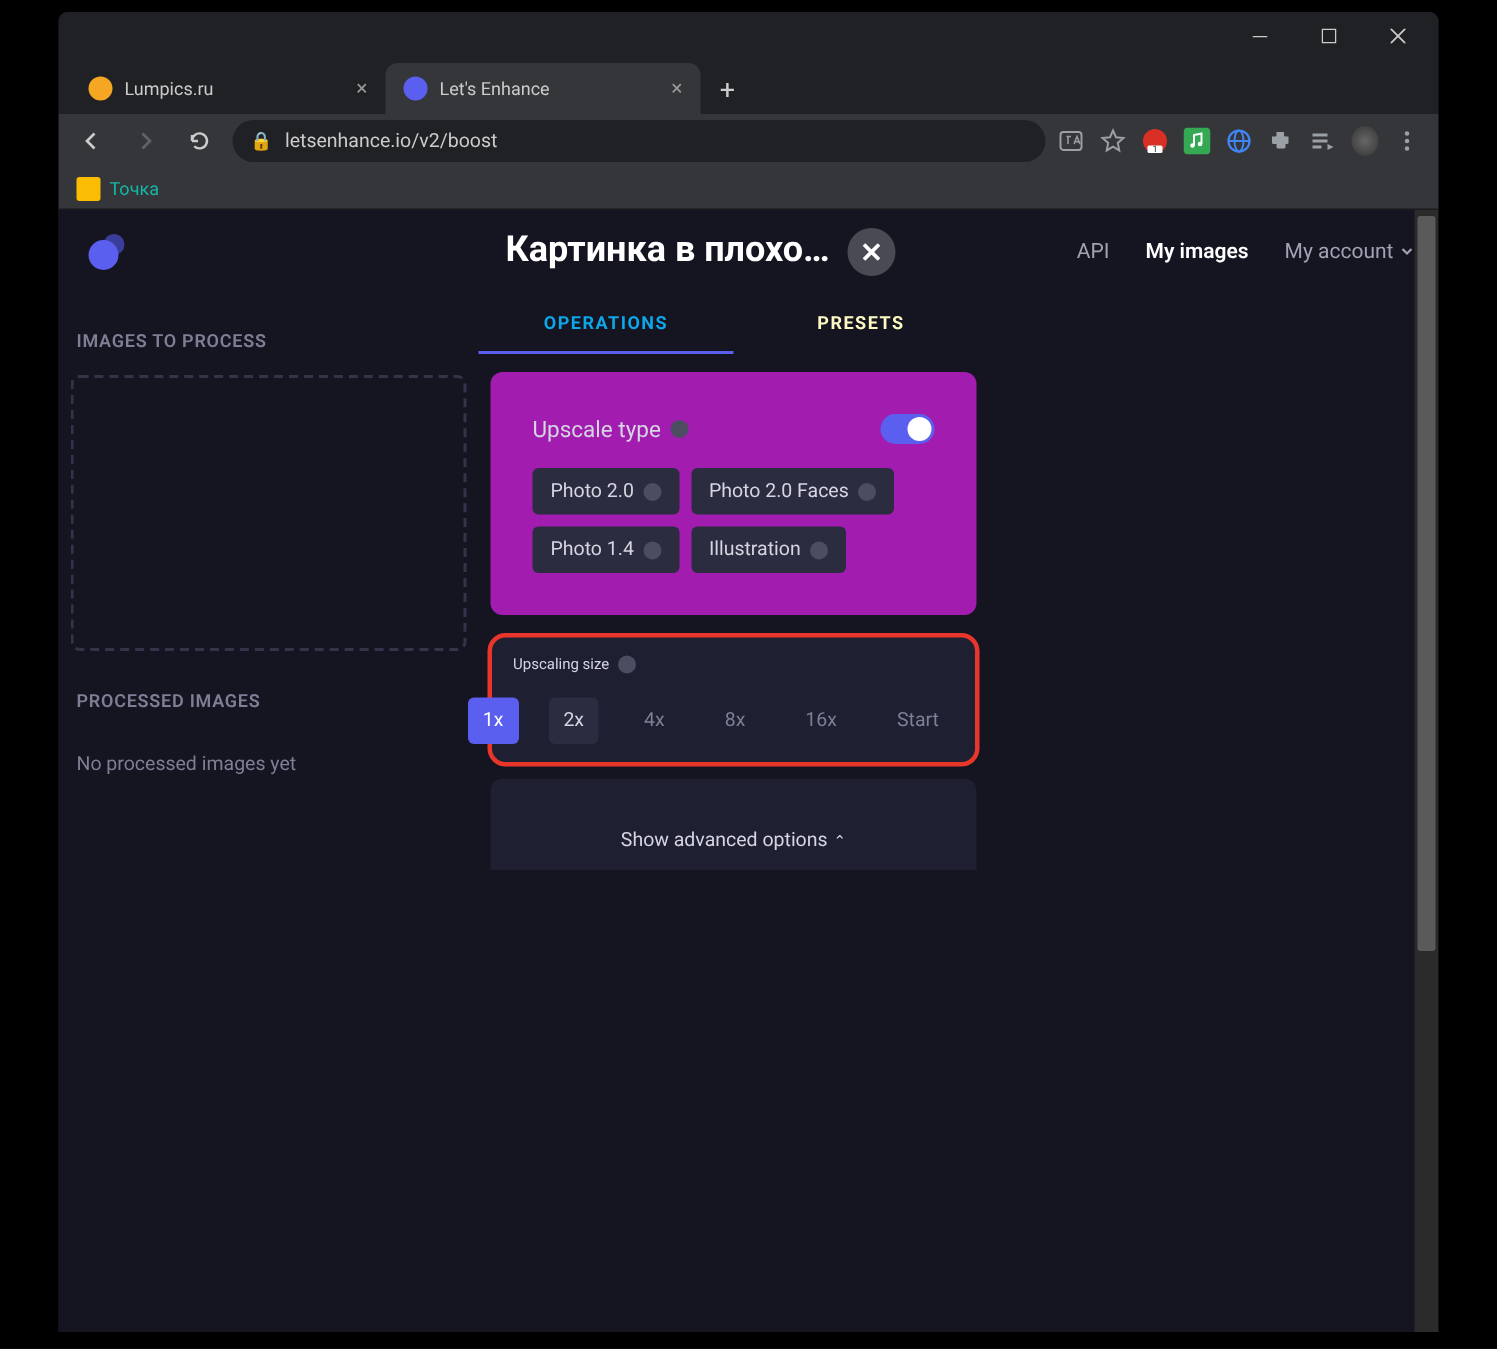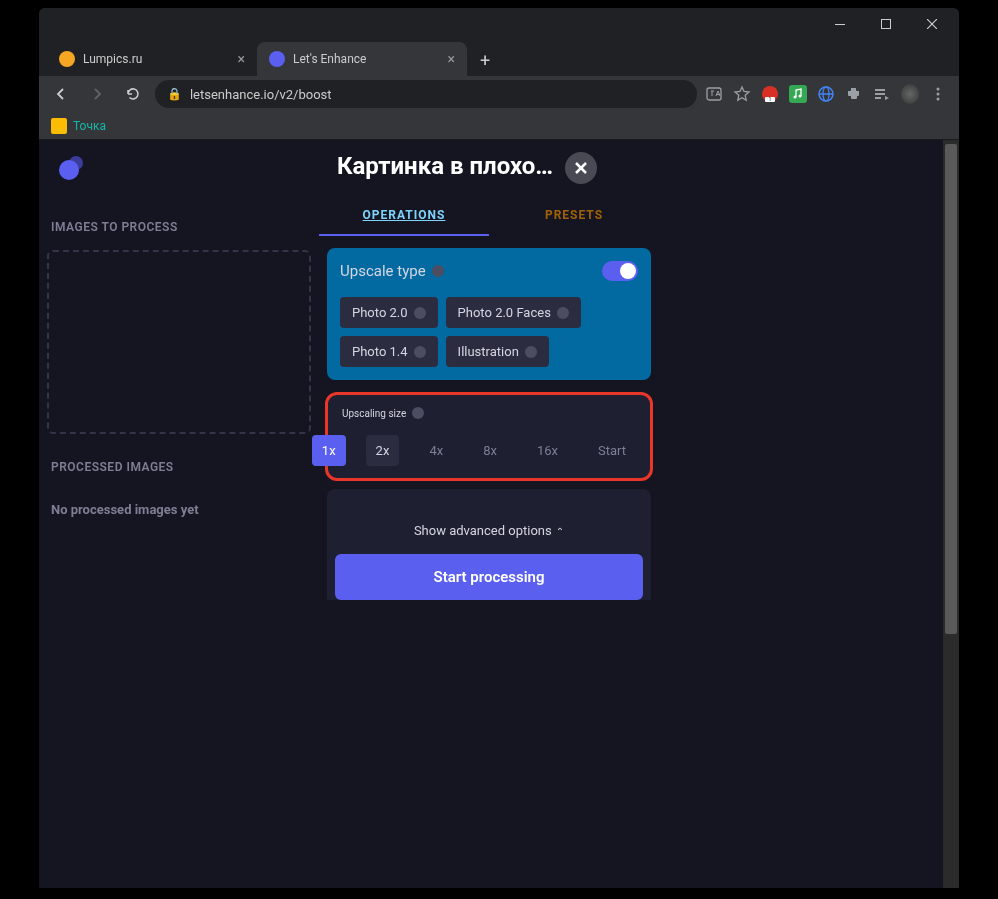--- a/index.html
+++ b/index.html
@@ -33,26 +33,26 @@
 .header-center { flex:1; display:flex; align-items:flex-start; justify-content:flex-start; margin-left: 250px; }
 .panel-title { font-size: 24px; font-weight: 700; color: #fff; }
 .close-circle { width: 32px; height:32px; border-radius:50%; background:#4a4a55; display:flex; align-items:center; justify-content:center; color:#fff; cursor:pointer; font-size:16px; margin-left: 12px;}
 .header-right { display:flex; gap:24px; align-items:center; color:#a1a2b3; font-size:14px; }
 .header-right .active-link { color:#fff; font-weight:600; }
 .account { display:flex; align-items:center; gap:4px; }
 .content { flex:1; display:flex; }
 .left-col { width: 280px; padding: 16px 8px; border-right: none; }
 .section-label { font-size:12px; font-weight:600; color:#7e7f95; letter-spacing:0.5px; padding: 8px 4px; }
 .dropbox { margin: 8px 0; height: 184px; border: 2px dashed #33344a; border-radius: 6px; }
-.processed-msg { font-size:13px; color:#7e7f95; padding: 8px 4px; margin-top: 12px; font-weight: bold; }
+.processed-msg { font-size:13px; color:#7e7f95; padding: 8px 4px; margin-top: 12px; }
 .center-col { width: 340px; padding: 0; }
 .tabs { height: 40px; display:flex; }
-.tab-pane { flex:1; display:flex; align-items:center; justify-content:center; font-size:12px; font-weight:700; letter-spacing:1px; color:#a16207; border-bottom: 2px solid transparent; cursor:pointer; }
-.tab-pane.active { color:#7dd3fc; border-bottom-color:#5b5fef;text-decoration:underline; }
-.card { margin: 12px 8px; background:#0369a1; border-radius:8px; padding: 13px; }
+.tab-pane { flex:1; display:flex; align-items:center; justify-content:center; font-size:12px; font-weight:700; letter-spacing:1px; color:#fef9c3; border-bottom: 2px solid transparent; cursor:pointer; }
+.tab-pane.active { color:#0ea5e9; border-bottom-color:#5b5fef; }
+.card { margin: 12px 8px; background:#a21caf; border-radius:8px; padding: 28px; }
 .card-row { display:flex; align-items:center; justify-content:space-between; }
 .card-title { font-size:15px; color:#d5d6e2; display:flex; align-items:center; gap:6px; }
 .info-dot { width:12px; height:12px; border-radius:50%; background:#4c4d60; display:inline-block; }
 .toggle { width:36px; height:20px; border-radius:10px; position:relative; cursor:pointer; }
 .toggle.on { background:#5b5fef; }
 .toggle.off { background:#4a4a55; }
 .toggle-knob { width:16px; height:16px; border-radius:50%; background:#fff; position:absolute; top:2px; }
 .toggle.on .toggle-knob { right:2px; }
 .toggle.off .toggle-knob { left:2px; }
 .chips { display:flex; flex-wrap:wrap; gap:8px; margin-top:16px; }
@@ -205,20 +205,30 @@
           </div>
         <div class="header-center">
           <span class="panel-title">Картинка в плохо…</span>
           <div class="close-circle">
               <svg width="14" height="14">
                 <line x1="2" y1="2" x2="12" y2="12" stroke="#fff" stroke-width="2.5"></line>
                 <line x1="12" y1="2" x2="2" y2="12" stroke="#fff" stroke-width="2.5"></line>
               </svg>
             </div>
         </div>
+        <div class="header-right">
+          <span>API</span>
+          <span class="active-link">My images</span>
+          <span class="account">
+              <span>My account</span>
+              <svg width="10" height="10">
+                <path d="M2 3l3 3 3-3" stroke="#a1a2b3" stroke-width="1.5" fill="none"></path>
+              </svg>
+            </span>
+        </div>
       </div>
 
       <div class="content">
         <div class="left-col">
           <div class="section-label">IMAGES TO PROCESS</div>
           <div class="dropbox"></div>
           <div class="section-label" style="margin-top:18px">PROCESSED IMAGES</div>
           <div class="processed-msg">No processed images yet</div>
         </div>
 
@@ -269,21 +279,20 @@
               <div class="size-btn">4x</div>
               <div class="size-btn">8x</div>
               <div class="size-btn">16x</div>
               <div class="size-btn">Start</div>
             </div>
           </div>
 
 
           <div class="footer-card">
             <div class="adv-link"><span>Show advanced options</span><span class="chev">⌃</span></div>
-            <div class="start-btn">Start processing</div>
           </div>
         </div>
       </div>
     </div>
 
     <div class="scrollbar-track">
       <div class="scrollbar-thumb"></div>
     </div>
   </div>
 </div>

